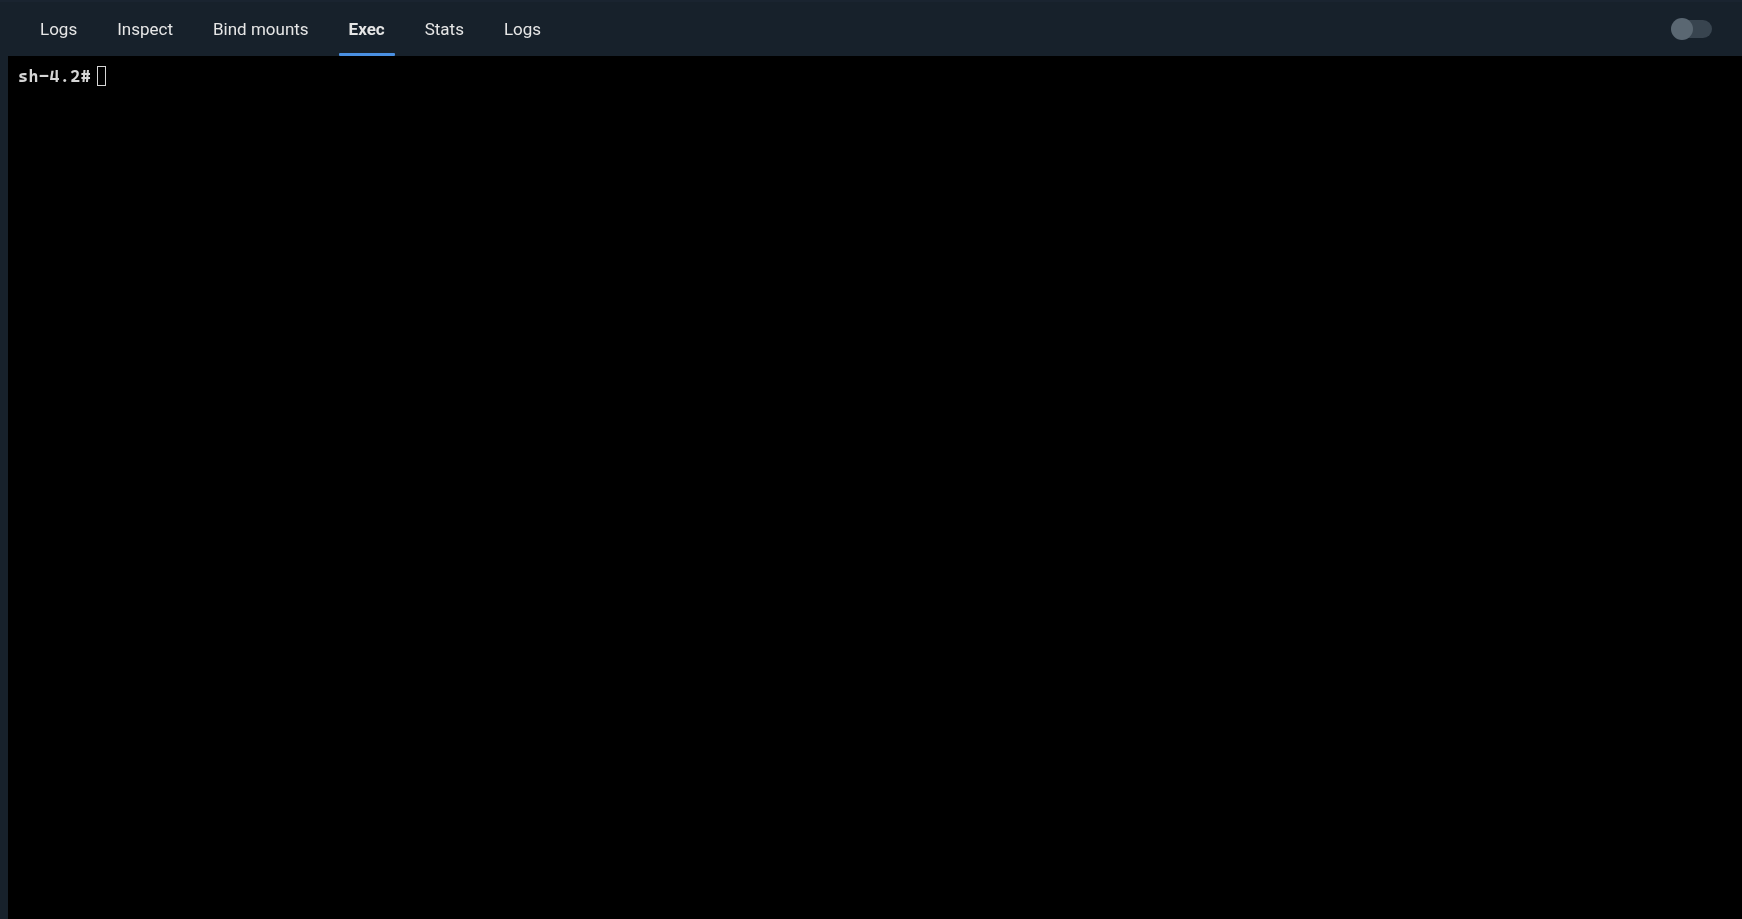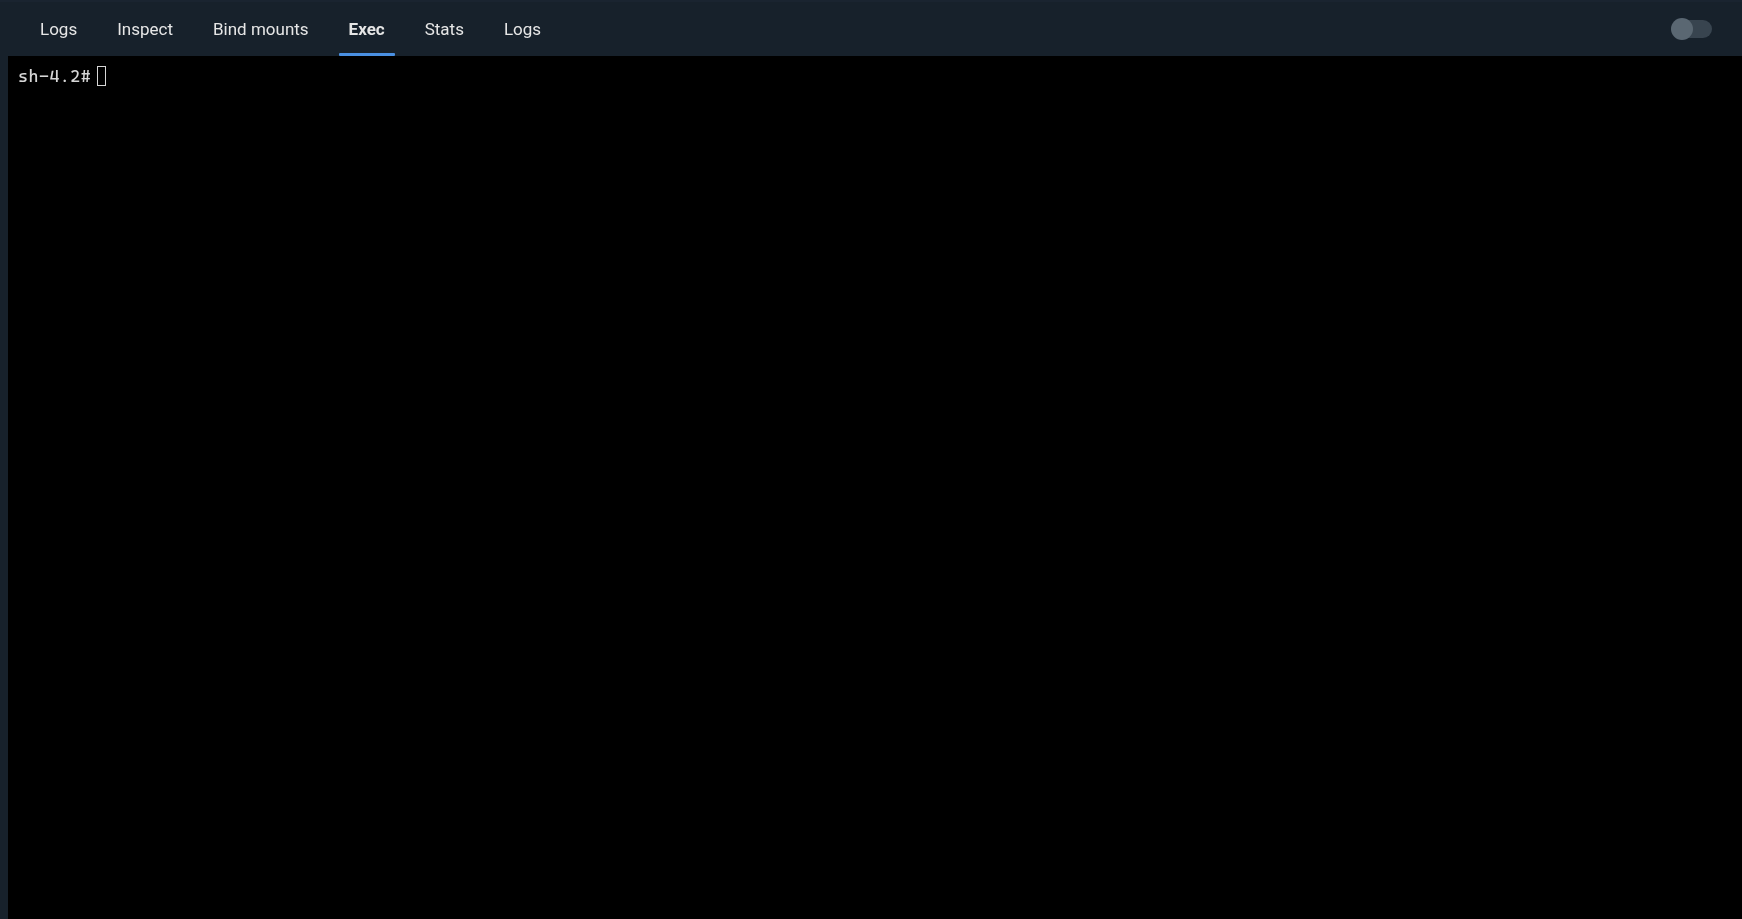--- a/index.html
+++ b/index.html
@@ -86,20 +86,21 @@
       width: calc(100% - 8px);
       margin-left: 8px;
       padding: 10px 10px;
       font-family: "Cascadia Mono", "Consolas", "Menlo", monospace;
       font-size: 17px;
       color: #d6d6d6;
     }
     .terminal-line {
       display: flex;
       align-items: flex-end;
+      font-weight: bold;
     }
     .prompt {
       letter-spacing: 0.5px;
     }
     .cursor-block {
       display: inline-block;
       width: 9px;
       height: 20px;
       border: 1.5px solid #d6d6d6;
       margin-left: 6px;

